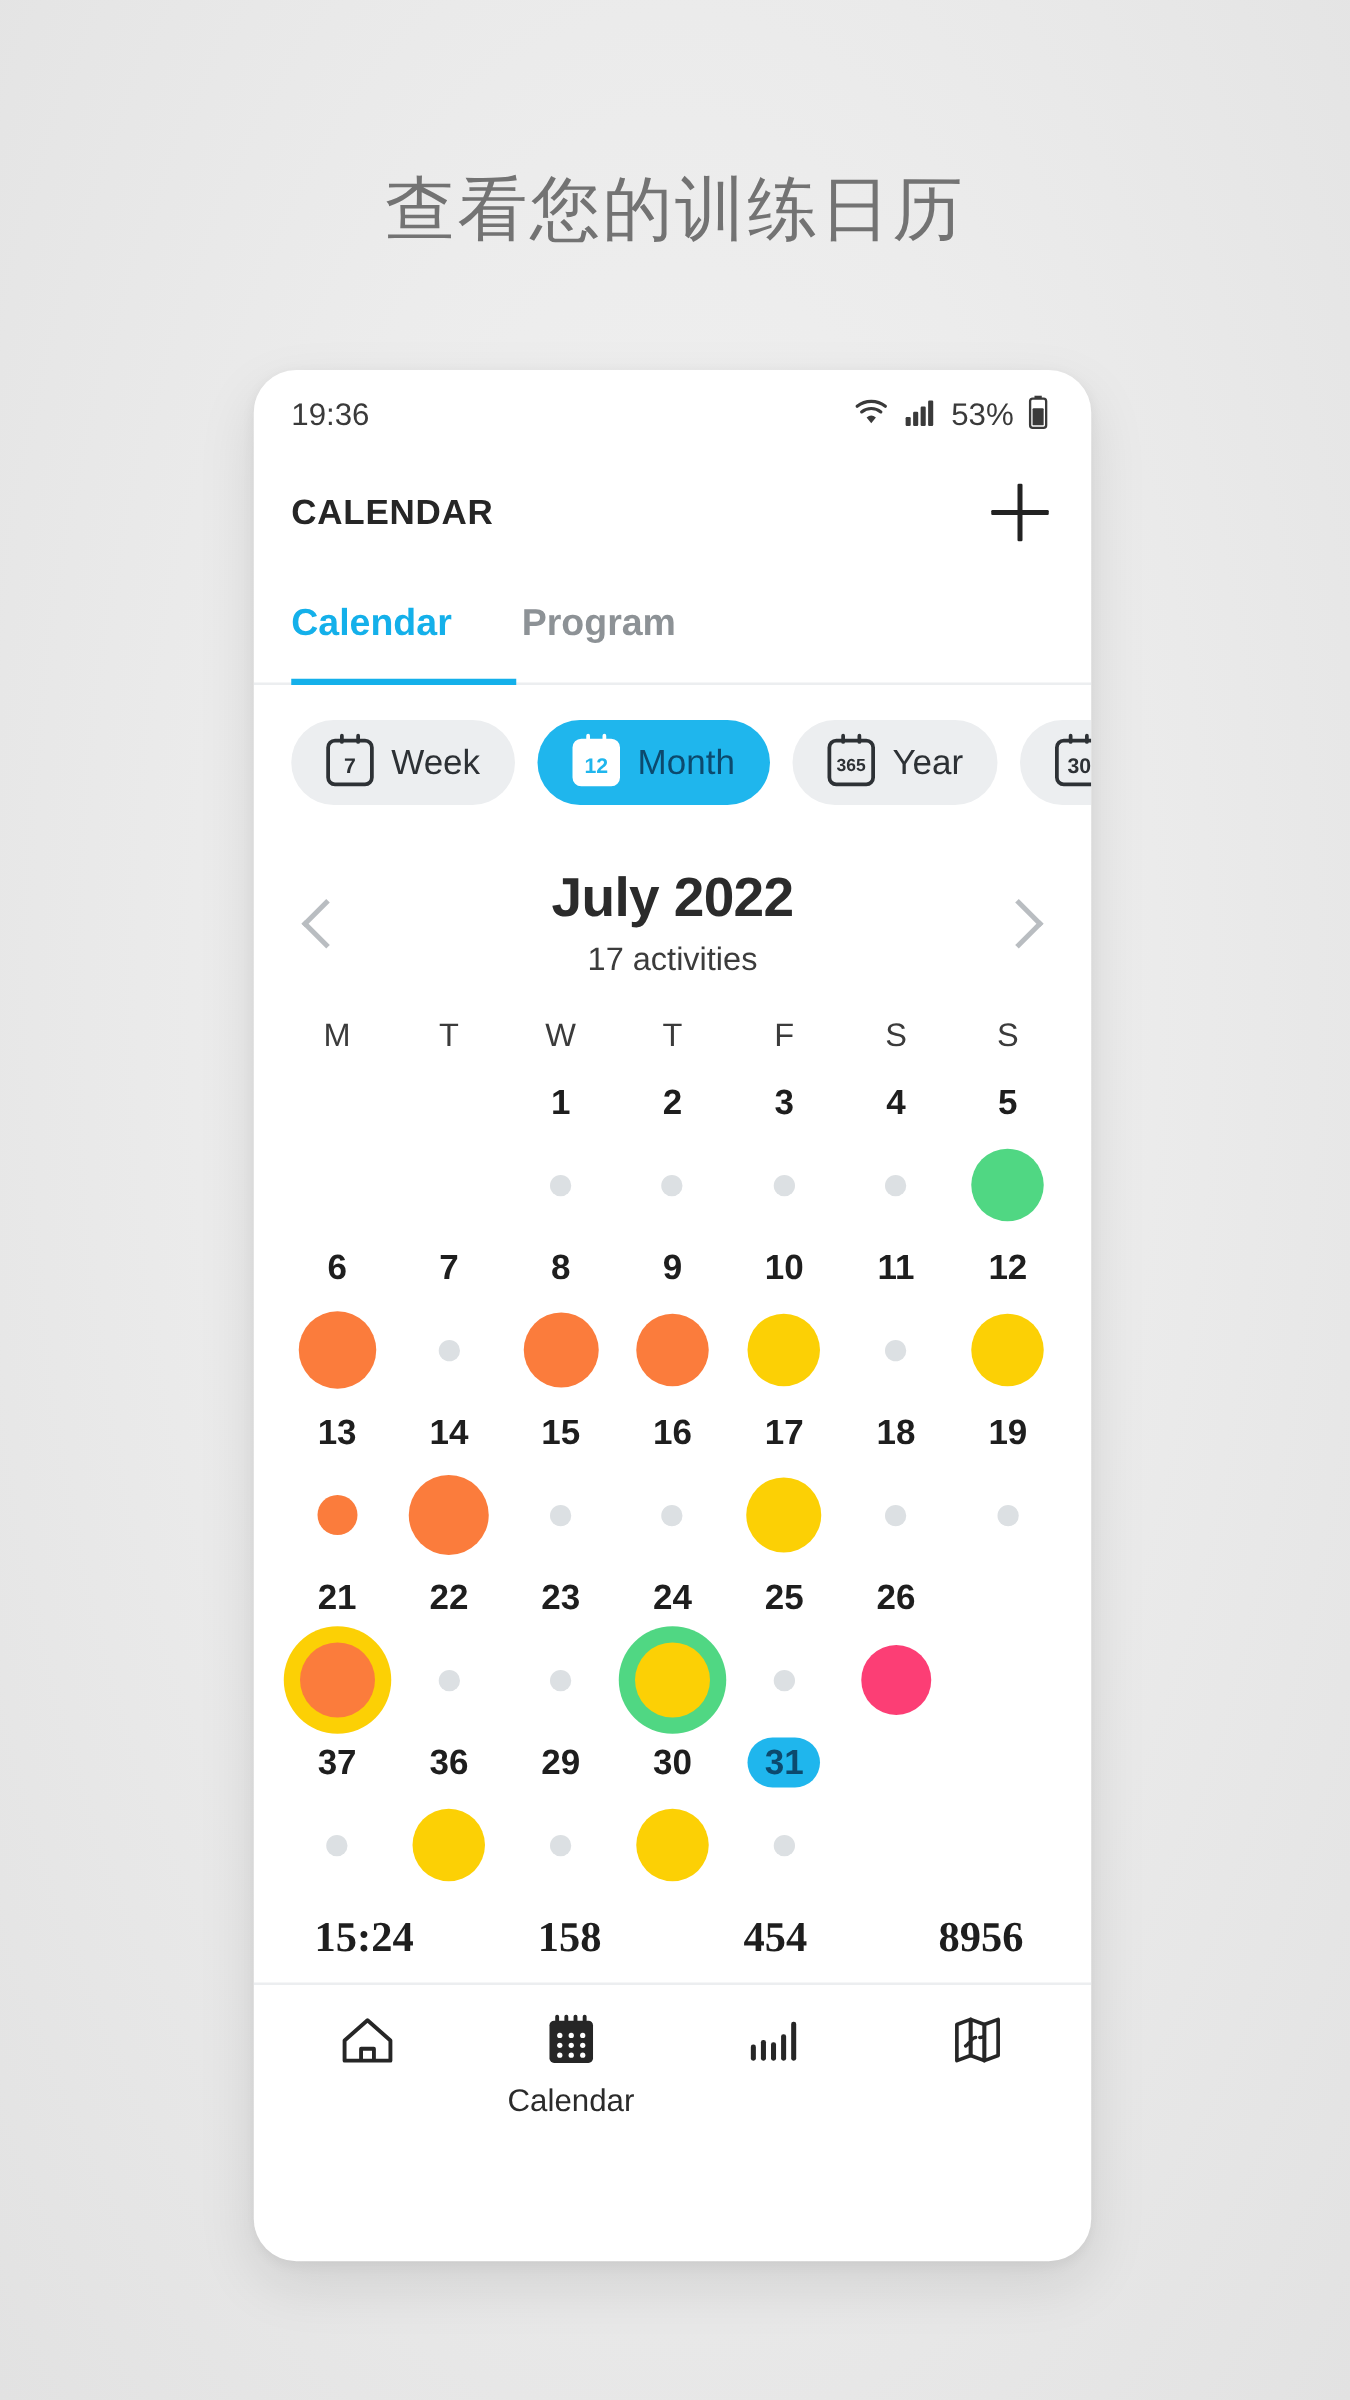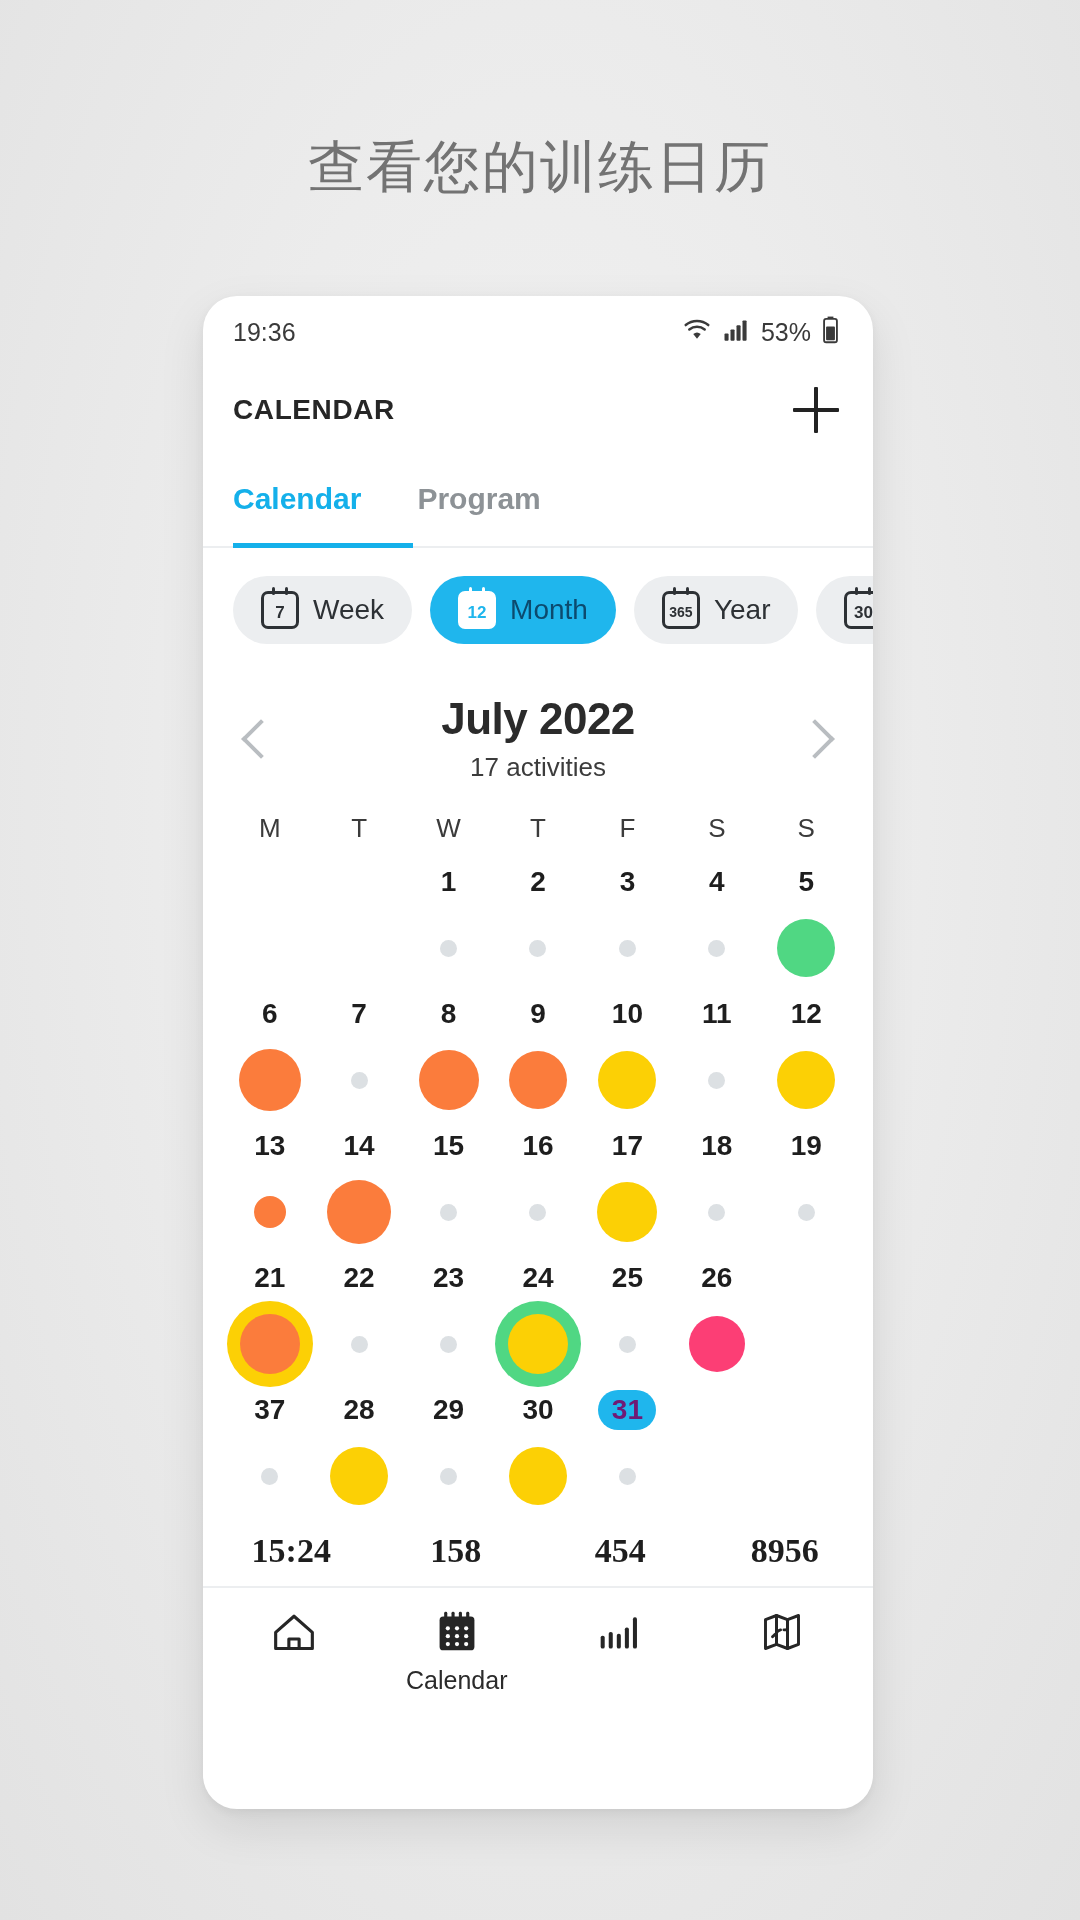--- a/index.html
+++ b/index.html
@@ -237,21 +237,21 @@
     padding: 6px 0;
     height: 40px;
     display: flex;
     align-items: center;
     justify-content: center;
     min-width: 58px;
     border-radius: 20px;
   }
   .day-num.today {
     background: #1fb6ed;
-    color: #701a75;
+    color: #0c4a6e;
   }
   .day-num.empty { visibility: hidden; }
   .dotwrap {
     height: 92px;
     display: flex;
     align-items: center;
     justify-content: center;
     width: 100%;
   }
   .bubble {
@@ -551,21 +551,21 @@
           </div>
         </div>
         <div class="cal-row">
           <div class="day-cell">
             <div class="day-num">37</div>
             <div class="dotwrap">
               <div class="bubble" style="width: 17px; height: 17px; background: rgb(220, 224, 227);"></div>
             </div>
           </div>
           <div class="day-cell">
-            <div class="day-num">28</div>
+            <div class="day-num">36</div>
             <div class="dotwrap">
               <div class="bubble" style="width: 58px; height: 58px; background: rgb(252, 208, 5);"></div>
             </div>
           </div>
           <div class="day-cell">
             <div class="day-num">29</div>
             <div class="dotwrap">
               <div class="bubble" style="width: 17px; height: 17px; background: rgb(220, 224, 227);"></div>
             </div>
           </div>

